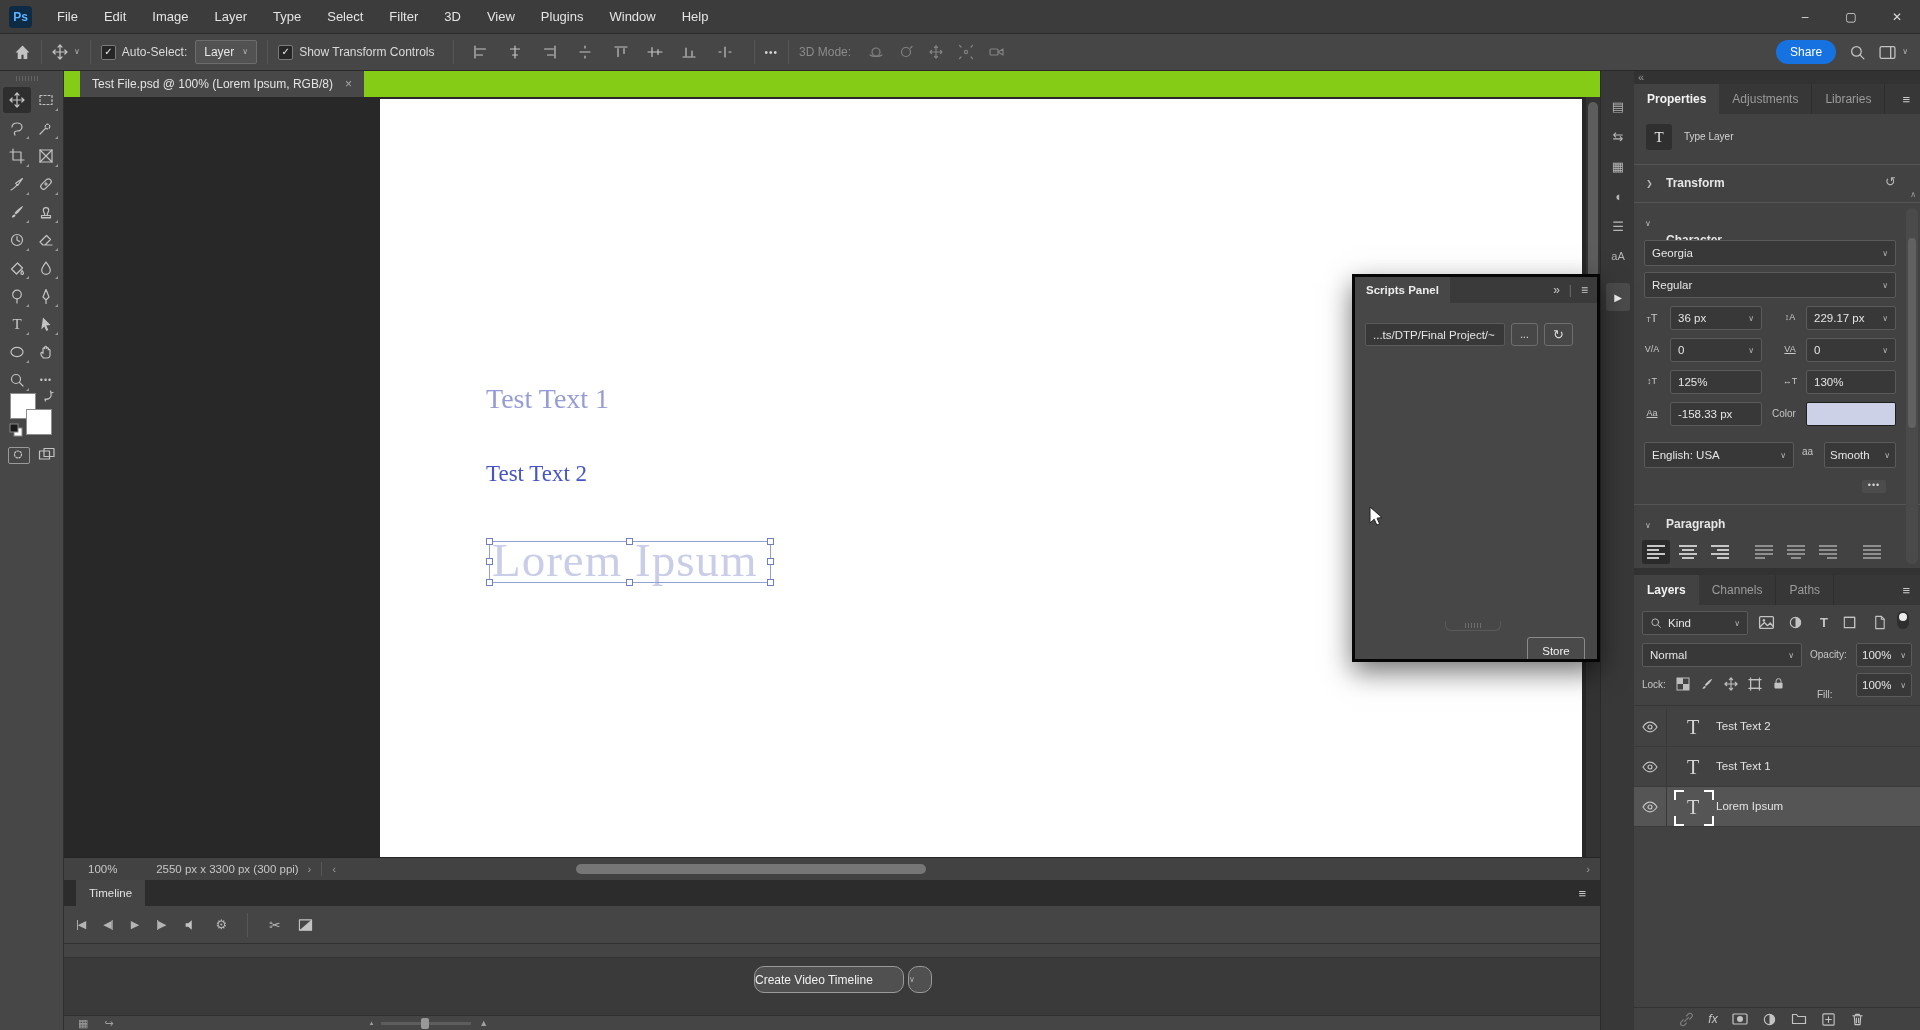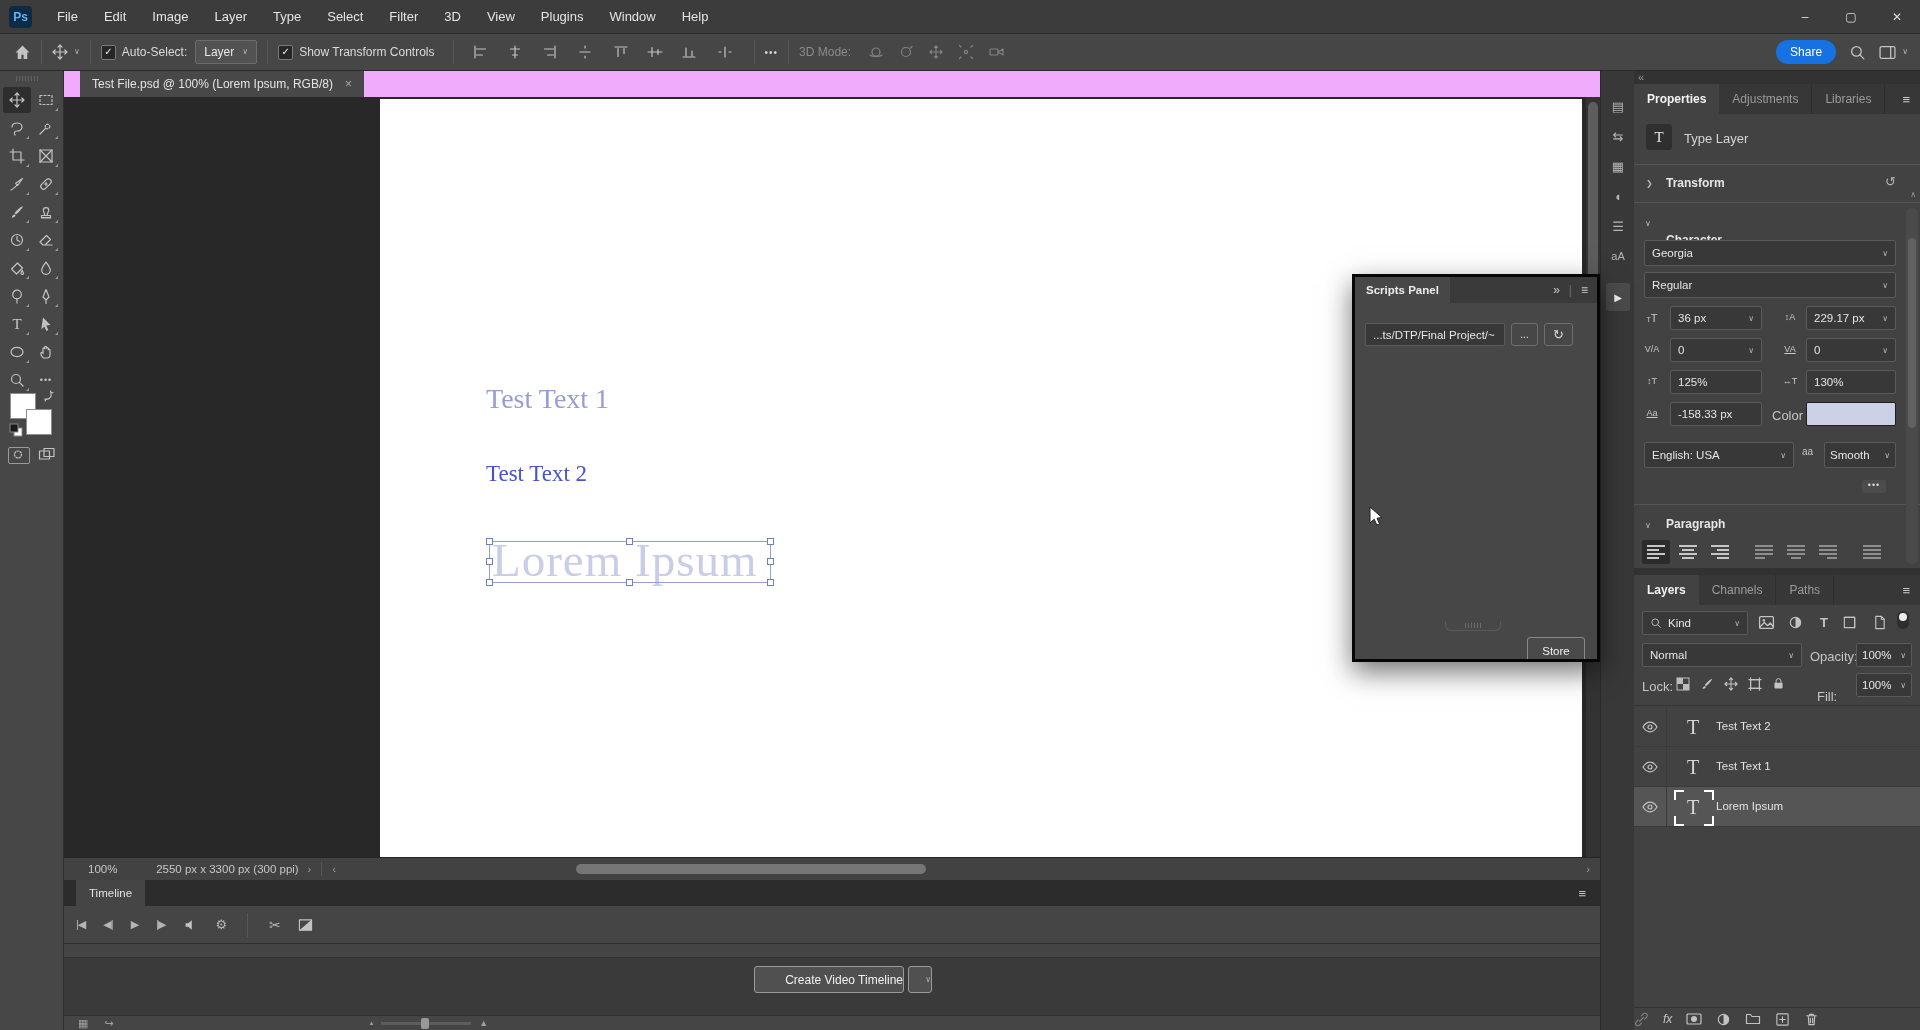--- a/index.html
+++ b/index.html
@@ -29,59 +29,59 @@
   .grip{position:absolute;left:16px;top:5px;display:flex;gap:2px}
   .grip i{width:1px;height:5px;background:#636363}
   #tools{position:absolute;left:3px;top:16px;display:grid;grid-template-columns:29px 29px;grid-auto-rows:28px}
   .tool{width:28px;height:26px;display:flex;align-items:center;justify-content:center;position:relative}
   .tool.sel{background:#2e2e2e;border-radius:3px}
   .tool.sub::after{content:"";position:absolute;right:2px;bottom:2px;border-left:3px solid transparent;border-bottom:3px solid #9a9a9a}
   .toolT{font-family:"Liberation Serif",serif;font-size:15px;color:#c9c9c9}
   .swatch{position:absolute;background:#fff;border:1px solid #8d8d8d}
   .qbox{position:absolute;border:1px solid #9a9a9a;border-radius:2px}
   
-  #tabbar{left:64px;top:71px;width:1536px;height:26px;background:#f0abfc;display:flex;align-items:stretch}
+  #tabbar{left:64px;top:71px;width:1536px;height:26px;background:#84cc16;display:flex;align-items:stretch}
   .doctab{margin-left:16px;background:#484848;display:flex;align-items:center;gap:12px;padding:0 12px;font-size:12px;color:#e3e3e3}
   .doctab .x{color:#a8a8a8;font-size:12px}
   #docarea{left:64px;top:97px;width:1536px;height:760px;background:#282828;overflow:hidden}
   #canvas{position:absolute;left:316px;top:2px;width:1202px;height:758px;background:#ffffff}
   .ctext{position:absolute;font-family:"Liberation Serif","DejaVu Serif",serif;white-space:nowrap}
   #selbox{position:absolute;border:1px solid #92a1cf}
   .hdl{position:absolute;width:7px;height:7px;background:#fff;border:1px solid #6f80ba;box-sizing:border-box}
   #vscroll{position:absolute;right:0;top:0;width:14px;height:760px;background:#333}
   #vscroll .th{position:absolute;left:2px;top:5px;width:10px;height:335px;background:#5d5d5d;border-radius:5px}
   
   #statusbar{left:64px;top:857px;width:1536px;height:23px;background:#424242;border-top:1px solid #252525;box-sizing:border-box;display:flex;align-items:center;font-size:11.5px;color:#c7c7c7}
   #hthumb{position:absolute;left:512px;top:6px;width:350px;height:10px;background:#767676;border-radius:5px}
   
   #timeline{left:64px;top:880px;width:1536px;height:150px;background:#3a3a3a}
   #tl-tabs{position:absolute;left:0;top:0;width:100%;height:26px;background:#2c2c2c;display:flex}
   .tl-tab{margin-left:12px;background:#454545;padding:0 13px;display:flex;align-items:center;font-size:11.5px;color:#e2e2e2}
   #tl-ctrl{position:absolute;left:0;top:26px;width:100%;height:38px;background:#454545;border-bottom:1px solid #303030;box-sizing:border-box;display:flex;align-items:center;color:#b5b5b5}
   .tlc{font-size:11px;margin:0 9px;letter-spacing:-1px}
   #tl-ruler{position:absolute;left:0;top:64px;width:100%;height:14px;background:#444;border-bottom:1px solid #333;box-sizing:border-box}
-  .cvt{position:absolute;top:86px;height:27px;background:#505050;border:1px solid #9a9a9a;border-radius:3px;display:flex;align-items:center;justify-content:flex-end;font-size:12px;color:#f1f1f1;box-sizing:border-box}
+  .cvt{position:absolute;top:86px;height:27px;background:#505050;border:1px solid #9a9a9a;border-radius:10px;display:flex;align-items:center;justify-content:flex-start;font-size:12px;color:#f1f1f1;box-sizing:border-box}
   #tl-bottom{position:absolute;left:0;bottom:0;width:100%;height:15px;background:#454545;border-top:1px solid #303030;box-sizing:border-box;display:flex;align-items:center;color:#9f9f9f;font-size:9px}
   
   #dockstrip{left:1600px;top:71px;width:34px;height:959px;background:#383838;border-left:1px solid #2a2a2a;box-sizing:border-box}
   .dsic{position:absolute;left:0;width:34px;height:26px;display:flex;align-items:center;justify-content:center;color:#b5b5b5;font-size:13px}
   
   #rightdock{left:1634px;top:71px;width:286px;height:959px;background:#323232}
   .panel{position:absolute;left:0;width:286px;background:#424242}
   .ptabs{position:absolute;left:0;top:0;width:100%;height:30px;background:#373737;display:flex;align-items:stretch}
   .ptab{padding:0 13px;display:flex;align-items:center;font-size:12px;color:#9b9b9b;border-right:1px solid #2e2e2e}
   .ptab.on{background:#424242;color:#f2f2f2;font-weight:bold;border-right:none}
   .pmenu{margin-left:auto;margin-right:10px;align-self:center;color:#c9c9c9;font-size:13px}
   .pdiv{position:absolute;left:0;right:0;height:1px;background:#555}
   .hdr{position:absolute;font-size:12px;font-weight:bold;color:#e6e6e6}
   .twist{position:absolute;font-size:8px;color:#b8b8b8}
   .fld{position:absolute;background:#383838;border:1px solid #5a5a5a;border-radius:2px;display:flex;align-items:center;font-size:11.5px;color:#e5e5e5;padding:0 7px;box-sizing:border-box;white-space:nowrap;overflow:hidden}
   .fld .cv{margin-left:auto;padding-left:4px;color:#b2b2b2;font-size:8px}
   .plbl{position:absolute;font-size:9px;color:#c9c9c9;width:24px;text-align:center}
-  .lbl{position:absolute;font-size:13px;color:#c6c6c6}
+  .lbl{position:absolute;font-size:10px;color:#c6c6c6}
   .dots{position:absolute;width:24px;height:13px;background:#4c4c4c;border-radius:2px;color:#d5d5d5;font-size:9px;line-height:11px;text-align:center;letter-spacing:1px}
   .pbtn{position:absolute;width:28px;height:24px;display:flex;flex-direction:column;justify-content:center;gap:2px;padding:3px 5px;box-sizing:border-box}
   .pbtn i{height:2px;background:#c6c6c6;display:block}
   .pbtn.dim i{background:#8f8f8f}
   .pbtn.on{background:#2b2b2b;border-radius:2px}
   .sbar{position:absolute;right:2px;width:12px;background:#4a4a4a;border-radius:6px}
   .sbar .th{position:absolute;left:2px;width:8px;background:#616161;border-radius:4px}
   
   .lrow{position:absolute;left:0;width:286px;height:40px;border-bottom:1px solid #3a3a3a;box-sizing:border-box}
   .lrow.sel{background:#555}
@@ -738,21 +738,21 @@
           </svg>
         </span>
       <span class="lthumbT">T</span>
       <span class="ck tl" style="left:40px;top:3px"></span>
       <span class="ck tr" style="left:70px;top:3px"></span>
       <span class="ck bl" style="left:40px;top:29px"></span>
       <span class="ck br" style="left:70px;top:29px"></span>
       <span class="lname">Lorem Ipsum</span>
     </div>
 
-    <div class="abs" style="left:0;bottom:0;width:100%;height:23px;background:#424242;border-top:1px solid #333;box-sizing:border-box;display:flex;align-items:center;justify-content:flex-start;gap:14px;padding-right:10px">
+    <div class="abs" style="left:0;bottom:0;width:100%;height:23px;background:#424242;border-top:1px solid #333;box-sizing:border-box;display:flex;align-items:center;justify-content:center;gap:14px;padding-right:10px">
       <span class="icbtn">
           <svg class="ic dim" width="15" height="15" viewBox="0 0 16 16">
             <path d="M6 10l4-4M4.5 8.5l-2 2a2.4 2.4 0 003.4 3.4l2-2M11.5 7.5l2-2A2.4 2.4 0 0010 2.1l-2 2"></path>
           </svg>
         </span>
       <span style="font-style:italic;font-size:12px;color:#c5c5c5">fx</span>
       <span class="icbtn">
           <svg class="ic" width="16" height="14" viewBox="0 0 16 14">
             <rect x="1" y="2" width="14" height="10" rx="1"></rect>
             <circle class="f" cx="8" cy="7" r="3"></circle>

